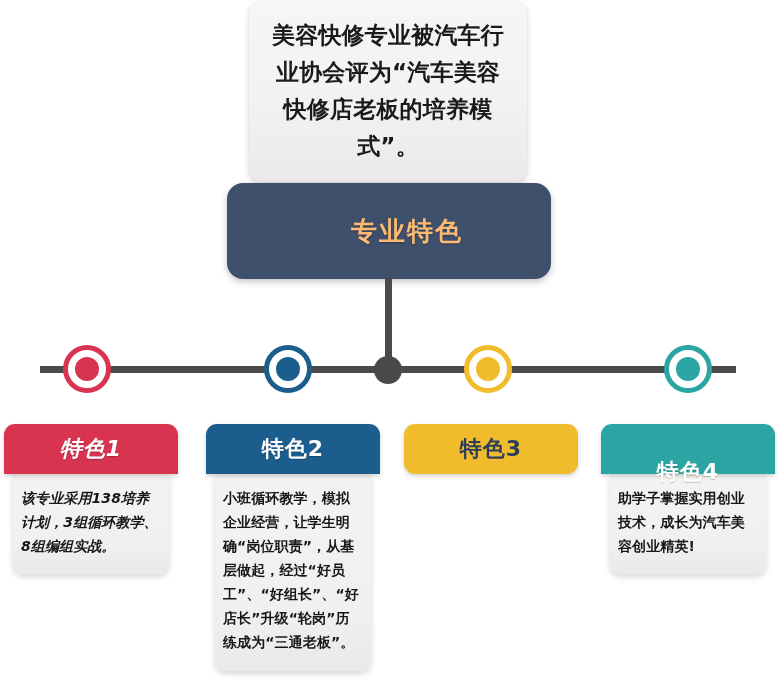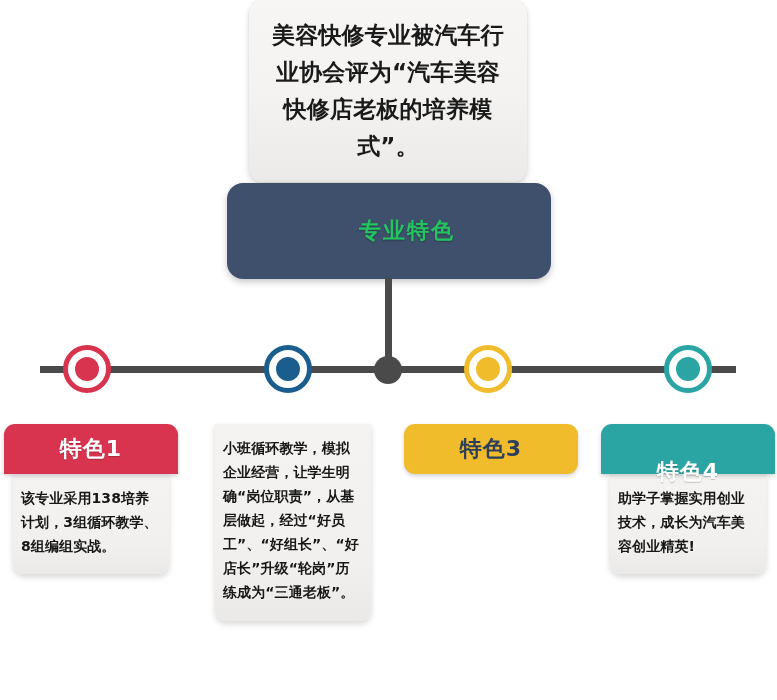--- a/index.html
+++ b/index.html
@@ -49,22 +49,22 @@
     width: 324px;
     height: 96px;
     background: #3e506c;
     border-radius: 16px;
     box-shadow: 0 3px 7px rgba(0,0,0,0.22);
     display: flex;
     align-items: center;
     justify-content: center;
   }
   #banner-title {
-    color: #22c55e;
-    font-size: 22px;
+    color: #fdba74;
+    font-size: 26px;
     font-weight: bold;
     letter-spacing: 2px;
     text-shadow: 0 1px 2px rgba(0,0,0,0.30);
     margin-left: 36px;
   }
 
   
   #connector-vertical {
     position: absolute;
     left: 385px;
@@ -148,21 +148,21 @@
     box-sizing: border-box;
   }
   .card-body-text {
     color: #171717;
     font-size: 14px;
     font-weight: bold;
     line-height: 1.72;
     letter-spacing: 0.1px;
   }
 
-  #card-1 { left: 4px; }
+  #card-1 { left: 4px; font-style: italic; }
   #card-1 .card-header { background: #d8344f; }
   #card-1 .card-header-label { color: #ffffff; }
 
   #card-2 { left: 206px; }
   #card-2 .card-header { background: #1b5e8e; }
   #card-2 .card-header-label { color: #ffffff; }
 
   #card-3 { left: 404px; }
   #card-3 .card-header { background: #f0bc2c; border-radius: 11px; }
   #card-3 .card-header-label { color: #2c3e5c; text-shadow: none; }
@@ -202,20 +202,23 @@
 <div class="card" id="card-1">
   <div class="card-header">
     <span class="card-header-label">特色1</span>
   </div>
   <div class="card-body">
     <div class="card-body-text">该专业采用138培养计划，3组循环教学、8组编组实战。</div>
   </div>
 </div>
 
 <div class="card" id="card-2">
+  <div class="card-header">
+    <span class="card-header-label">特色2</span>
+  </div>
   <div class="card-body">
     <div class="card-body-text">小班循环教学，模拟企业经营，让学生明确“岗位职责”，从基层做起，经过“好员工”、“好组长”、“好店长”升级“轮岗”历练成为“三通老板”。</div>
   </div>
 </div>
 
 <div class="card" id="card-3">
   <div class="card-header">
     <span class="card-header-label">特色3</span>
   </div>
 </div>

